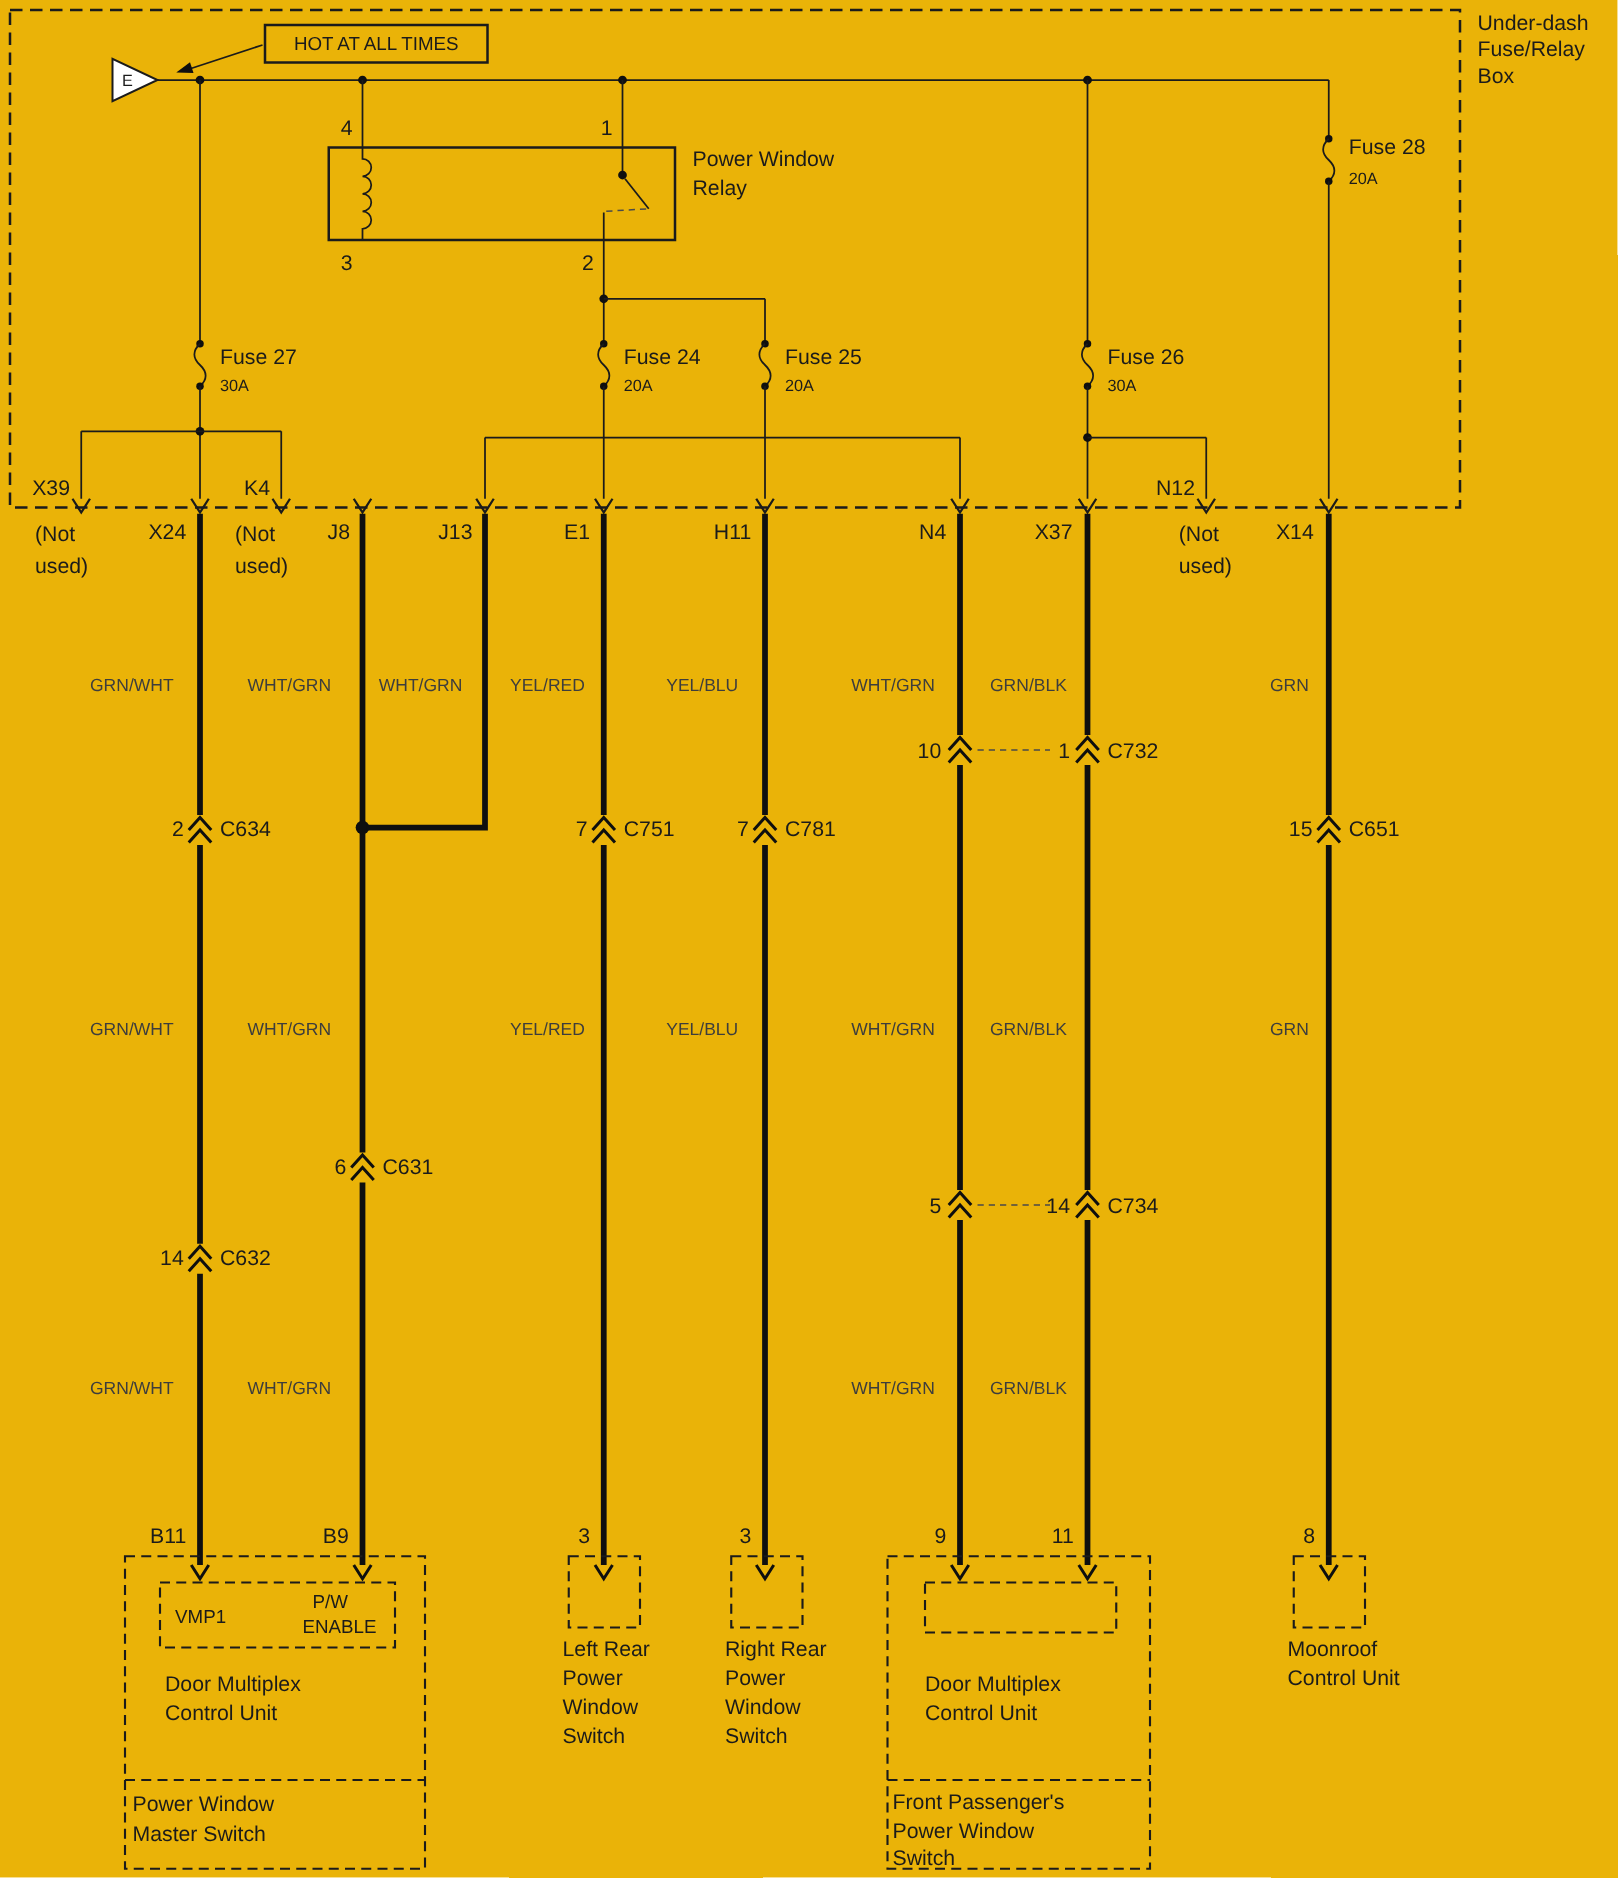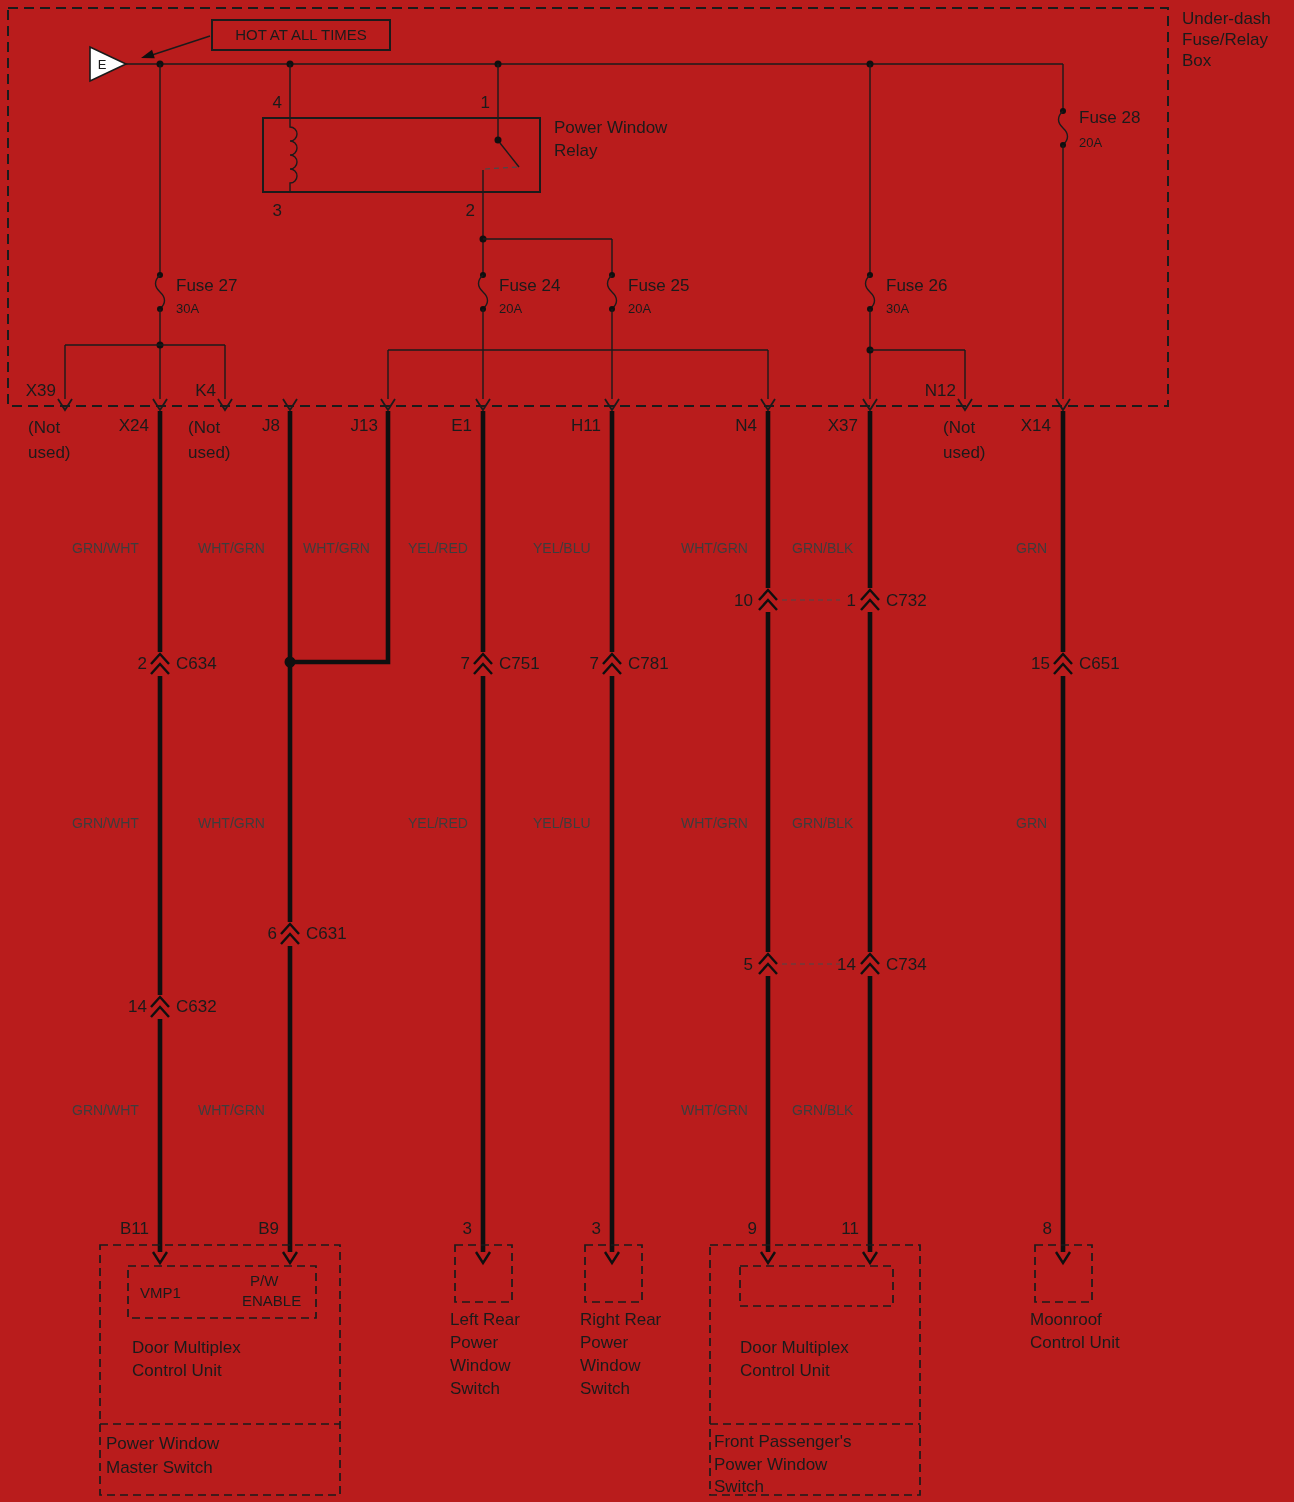--- a/index.html
+++ b/index.html
@@ -1,16 +1,16 @@
 <!DOCTYPE html>
 <html><head>
 <meta charset="utf-8">
 <style>
   html,body{margin:0;padding:0;background:#ffffff;}
-  .stage{width:1294px;height:1502px;position:relative;background:#b91c1c;overflow:hidden;}
+  .stage{width:1294px;height:1502px;position:relative;background:#eab308;overflow:hidden;}
   svg{display:block;}
   text{font-family:"Liberation Sans","DejaVu Sans",sans-serif;fill:#1b1b1b;}
   .t{font-size:17px;}
   .t-amp{font-size:13px;}
   .t-color{font-size:14px;fill:#3d3d3d;}
   .t-term{font-size:15px;}
   .t-e{font-size:13px;}
   .w1{stroke:#1b1b1b;stroke-width:1.4;fill:none;}
   .w4{stroke:#0f0f0f;stroke-width:4.6;fill:none;stroke-linejoin:miter;}
   .db{fill:none;stroke:#1b1b1b;stroke-width:2;stroke-dasharray:10 6;}

